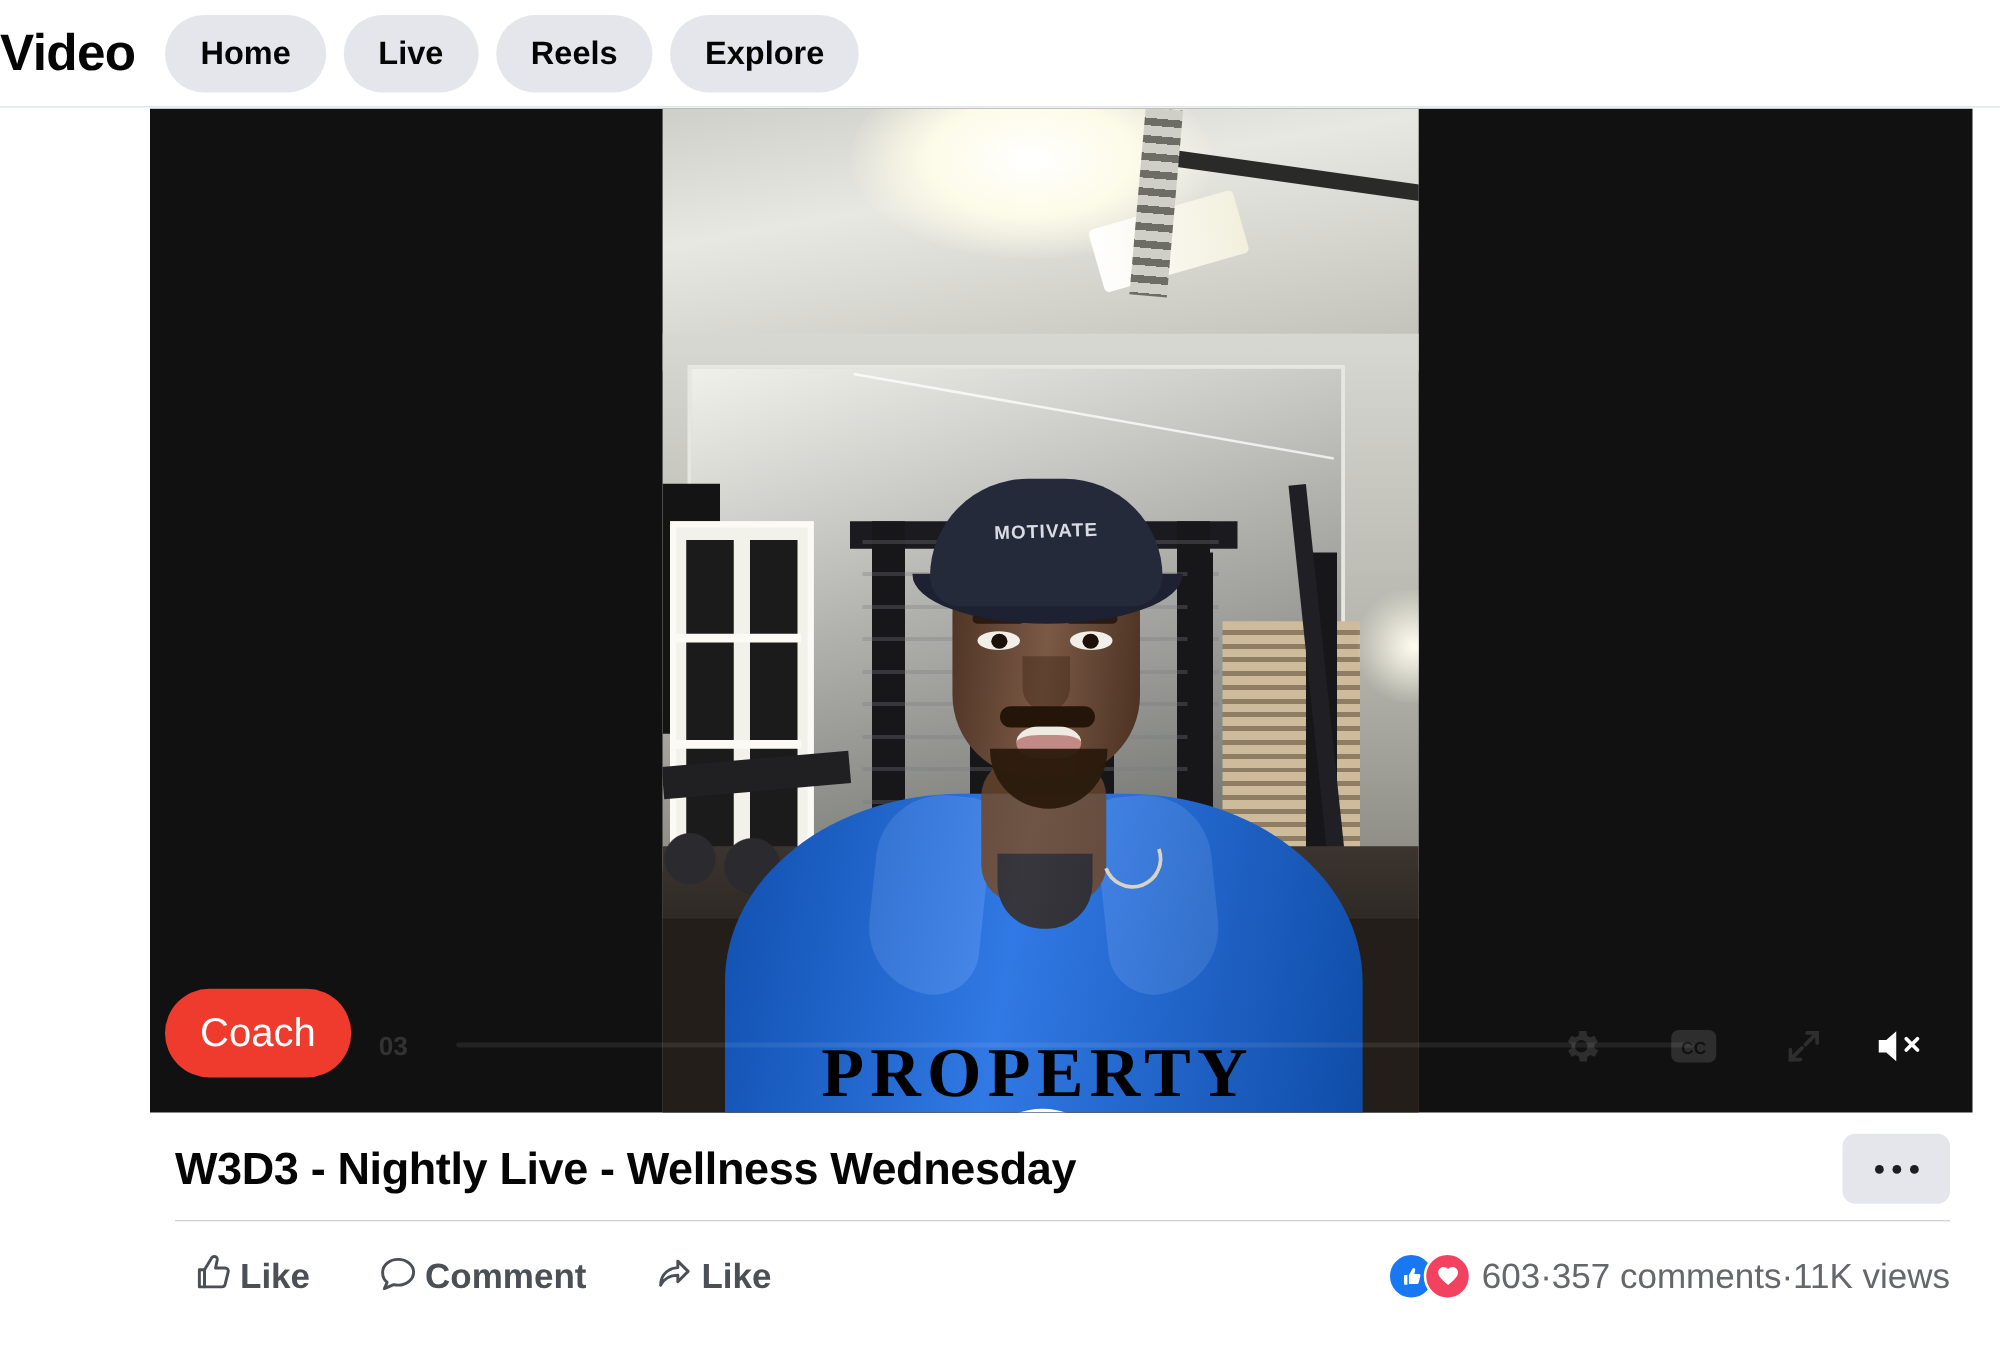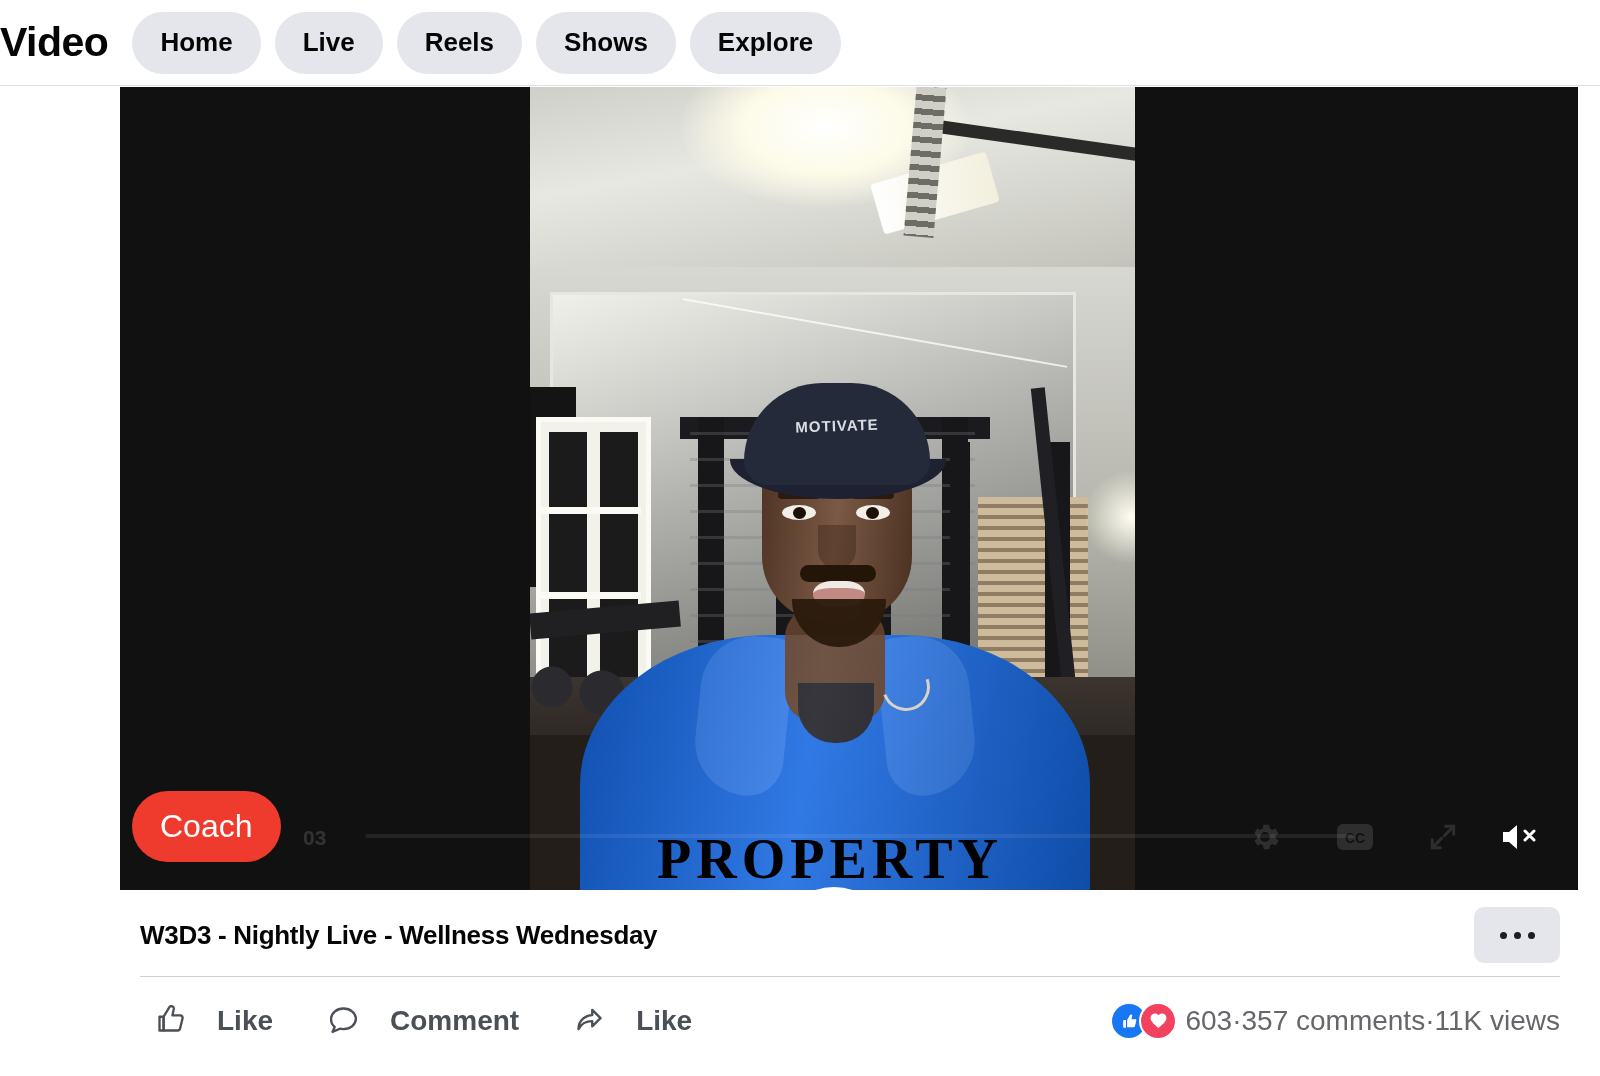--- a/index.html
+++ b/index.html
@@ -331,21 +331,21 @@
   .ctrl-volume  { left: 1375px; opacity: 1; }
 
   
   .title-row {
     position: absolute;
     left: 140px; top: 900px;
     width: 1420px; height: 70px;
     display: flex; align-items: center; justify-content: space-between;
   }
   .video-title {
-    font-size: 26px; font-weight: bold; color: #050505;
+    font-size: 36px; font-weight: bold; color: #050505;
     letter-spacing: -0.3px; white-space: nowrap;
   }
   .more-btn {
     width: 86px; height: 56px;
     background: #e4e6eb; border-radius: 10px;
     display: flex; align-items: center; justify-content: center;
     gap: 7px; cursor: pointer;
   }
   .more-btn span {
     width: 7px; height: 7px; border-radius: 50%; background: #1c1e21; display: block;
@@ -355,21 +355,21 @@
   .divider {
     position: absolute; left: 140px; top: 976px; width: 1420px; height: 1px;
     background: #ced0d4;
   }
   .action-bar {
     position: absolute; left: 140px; top: 990px; width: 1420px; height: 62px;
     display: flex; align-items: center; justify-content: space-between;
   }
   .actions { display: flex; align-items: center; gap: 26px; }
   .action {
-    display: flex; align-items: center; gap: 30px;
+    display: flex; align-items: center; gap: 5px;
     padding: 6px 14px; border-radius: 8px; cursor: pointer; user-select: none;
   }
   .action-label { font-size: 28px; font-weight: 600; color: #4b4f56; }
   .stats {
     display: flex; align-items: center; gap: 0;
     font-size: 28px; color: #65676b; white-space: nowrap;
   }
   .reaction-icons { display: flex; align-items: center; margin-right: 8px; }
   .r-icon {
     width: 34px; height: 34px; border-radius: 50%;
@@ -386,23 +386,20 @@
   <div class="brand-title">Video</div>
   <div class="nav-pills">
     <div class="nav-pill">
       <span>Home</span>
     </div>
     <div class="nav-pill">
       <span>Live</span>
     </div>
     <div class="nav-pill">
       <span>Reels</span>
-    </div>
-    <div class="nav-pill">
-      <span>Shows</span>
     </div>
     <div class="nav-pill">
       <span>Explore</span>
     </div>
   </div>
 </div>
 
 <div class="video-stage">
 
   <div class="video-inner">

